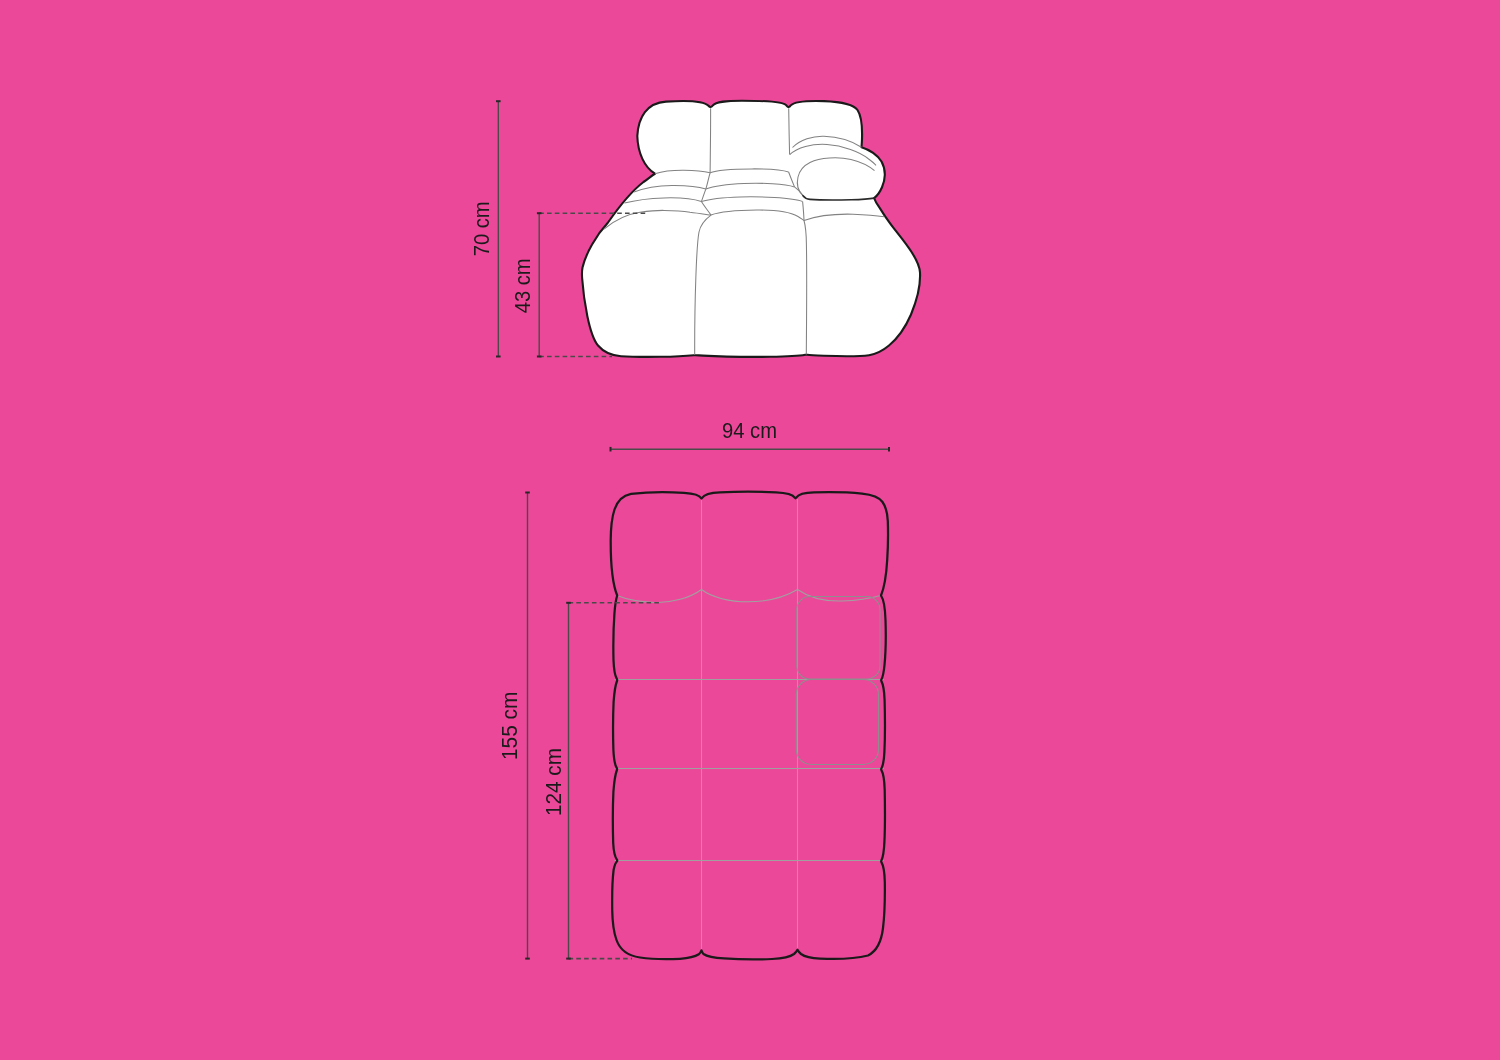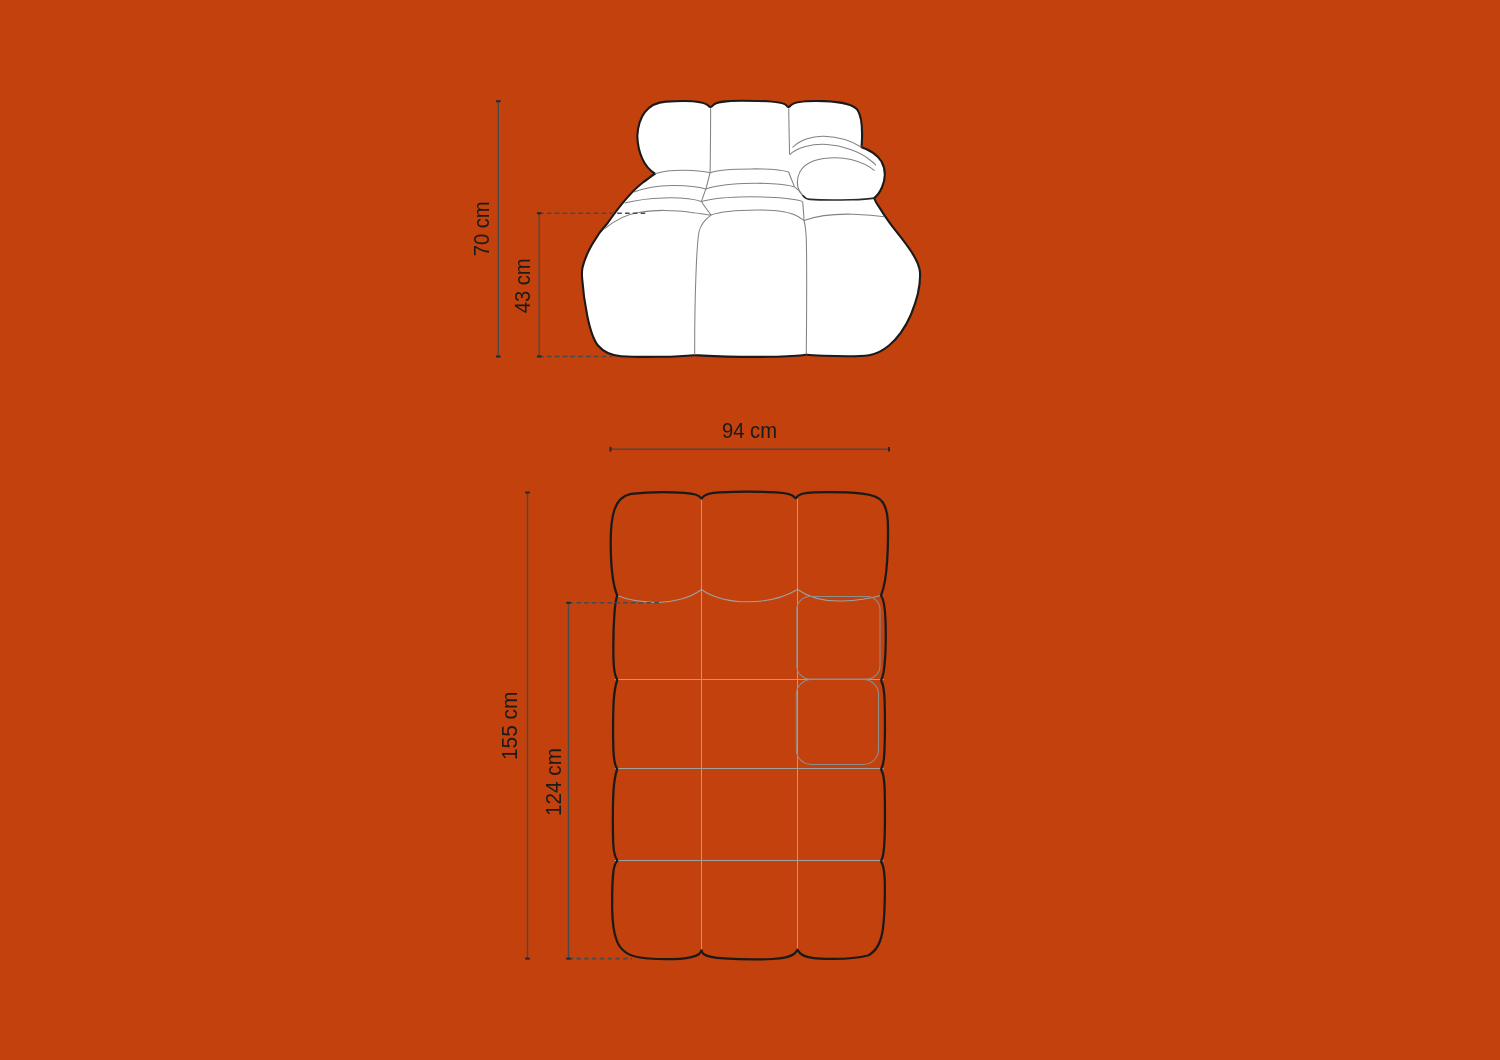--- a/index.html
+++ b/index.html
@@ -1,16 +1,16 @@
 <!DOCTYPE html>
 <html><head>
 <meta charset="utf-8">
 <style>
   html,body{margin:0;padding:0;background:#ffffff;}
-  .page{position:relative;width:1500px;height:1060px;background:#c2410c;overflow:hidden;}
+  .page{position:relative;width:1500px;height:1060px;background:#ec4899;overflow:hidden;}
   svg{position:absolute;top:0;left:0;}
   text{font-family:"Liberation Sans", sans-serif;fill:#1b1b1b;}
 </style>
 </head>
 <body>
 <div class="page">
 <svg width="1500" height="1060" viewBox="0 0 1500 1060">
 
   <g id="front">
 

